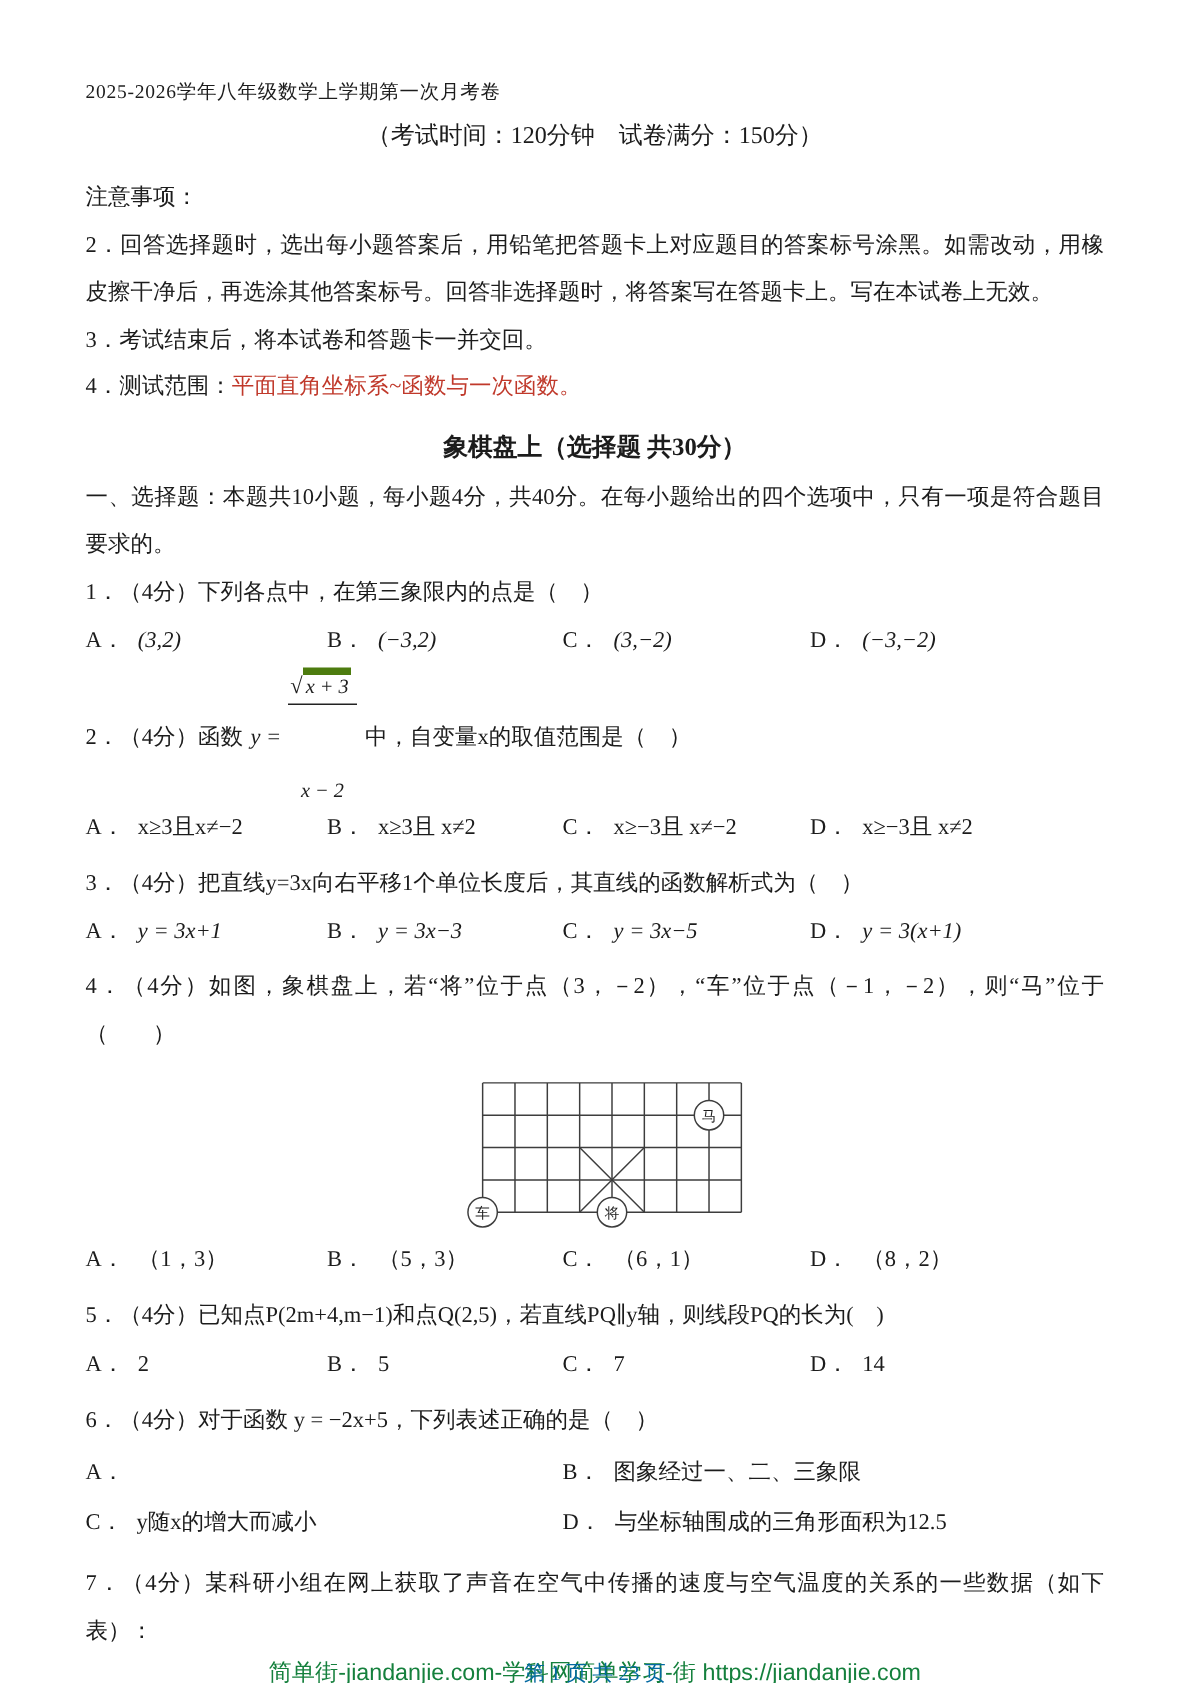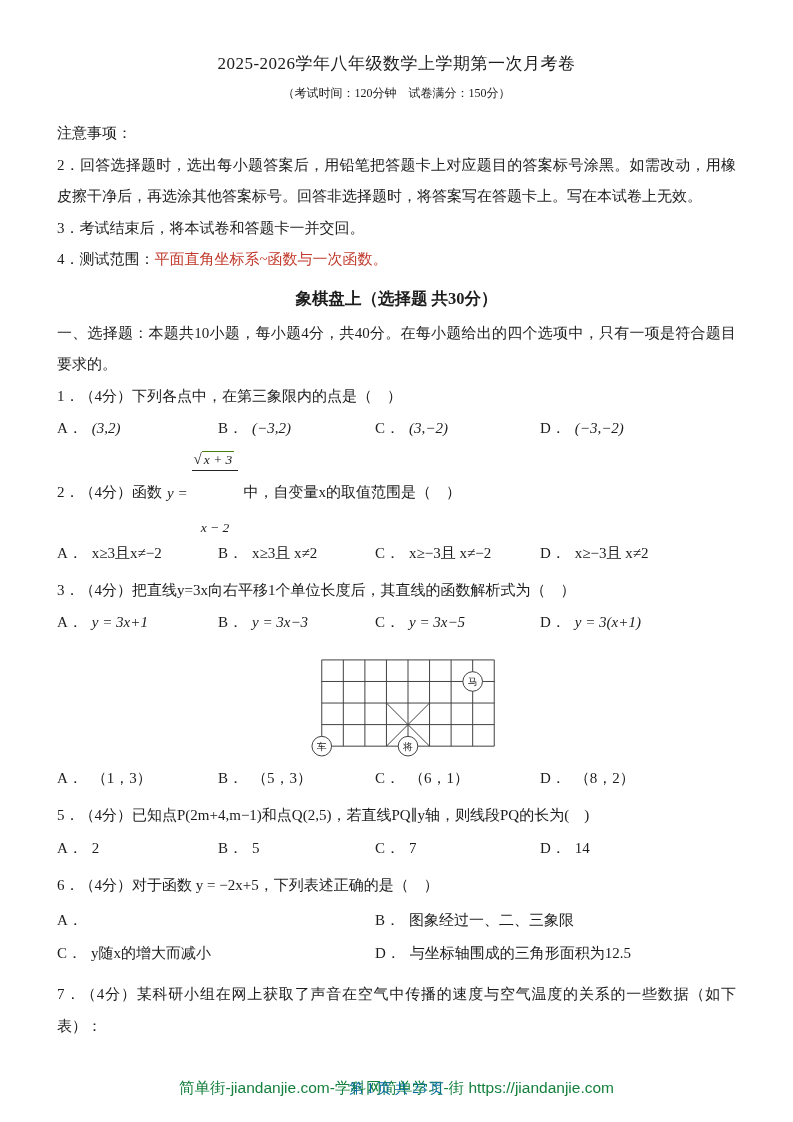--- a/index.html
+++ b/index.html
@@ -6,22 +6,22 @@
   body{width:793px;height:1122px;overflow:hidden;}
   .page{
     box-sizing:border-box;
     width:793px;height:1122px;
     padding:52px 57px 0 57px;
     display:flex;flex-direction:column;
     font-family:"Liberation Serif","DejaVu Serif",serif;
     font-size:15px;color:#1c1c1c;
     background:#ffffff;
   }
-  .title{text-align:center;font-size:17px;margin:0;font-weight:500;letter-spacing:.5px;}
-  .subtitle{text-align:center;font-size:12px;margin:10px 0 0 0;font-weight:400;}
+  .title{font-size:13px;margin:0;font-weight:500;letter-spacing:.5px;}
+  .subtitle{text-align:center;font-size:16px;margin:10px 0 0 0;font-weight:400;}
   p{margin:0;}
   .bodyline{line-height:31.5px;text-align:justify;}
   .red{color:#c0392b;}
   .part-header{text-align:center;font-weight:bold;font-size:16.5px;margin:8px 0 4px 0;line-height:30px;}
   .stem{line-height:31.5px;text-align:justify;}
   .opts{display:flex;align-items:baseline;margin:3px 0 9px 0;line-height:26px;}
   .opt{display:inline-flex;align-items:baseline;white-space:nowrap;}
   .opts-4 .opt:nth-child(1){width:161px;}
   .opts-4 .opt:nth-child(2){width:157px;}
   .opts-4 .opt:nth-child(3){width:165px;}
@@ -30,21 +30,21 @@
   .opts-2 .opt:nth-child(even){width:auto;}
   .opt-label{margin-right:9px;}
   .math{font-style:italic;font-family:"Liberation Serif","DejaVu Serif",serif;}
   
   .formula{display:inline-flex;align-items:center;margin:0 5px;vertical-align:middle;}
   .mi{font-style:italic;margin-right:4px;}
   .frac{display:inline-block;text-align:center;vertical-align:middle;font-size:13.5px;line-height:1.25;}
   .frac .num{display:block;border-bottom:1px solid #222;padding:0 4px 1px 2px;}
   .frac .den{display:block;padding-top:1px;margin-top:48px;}
   .rad{font-style:normal;font-size:15px;}
-  .radicand{border-top:1px solid #4d7c0f;padding:0 2px;}
+  .radicand{border-top:5px solid #4d7c0f;padding:0 2px;}
   
   .figure-wrap{margin:4px 0 2px 253px;line-height:0;}
   
   .footer{margin-top:auto;position:relative;height:46px;text-align:center;}
   .watermark{
     color:#15803d;
     font-family:"Liberation Sans","DejaVu Sans",sans-serif;
     font-size:15.5px;line-height:24px;
   }
   .page-num{
@@ -142,20 +142,21 @@
           <span class="math">y = 3x−5</span>
         </span>
       <span class="opt">
           <span class="opt-label">D．</span>
           <span class="math">y = 3(x+1)</span>
         </span>
     </div>
   </div>
 
   <div class="question">
+    <p class="stem">4．（4分）如图，象棋盘上，若“将”位于点（3，－2），“车”位于点（－1，－2），则“马”位于（　　）</p>
     <div class="figure-wrap">
       <svg width="196" height="114" viewBox="0 0 200 116">
         <path d="M12 12V100 M34 12V100 M56 12V100 M78 12V100 M100 12V100 M122 12V100 M144 12V100 M166 12V100 M188 12V100 M12 12H188 M12 34H188 M12 56H188 M12 78H188 M12 100H188"></path>
         <path d="M78 56 L122 100 M122 56 L78 100"></path>
         <circle cx="166" cy="34" r="10"></circle>
         <text x="166" y="38" text-anchor="middle">马</text>
         <circle cx="12" cy="100" r="10"></circle>
         <text x="12" y="104" text-anchor="middle">车</text>
         <circle cx="100" cy="100" r="10"></circle>
         <text x="100" y="104" text-anchor="middle">将</text>

